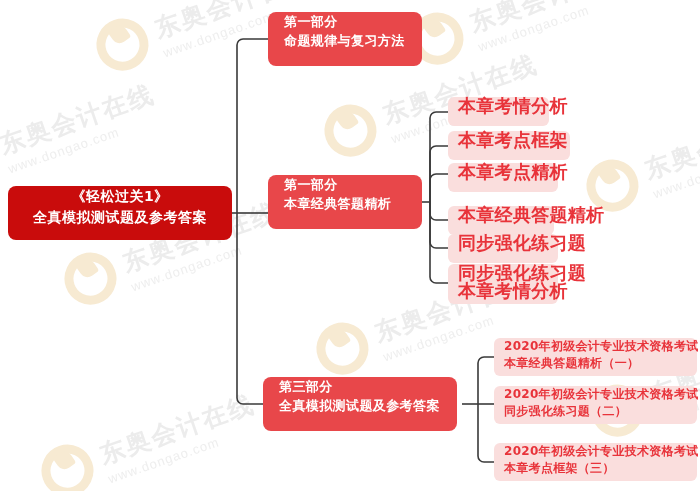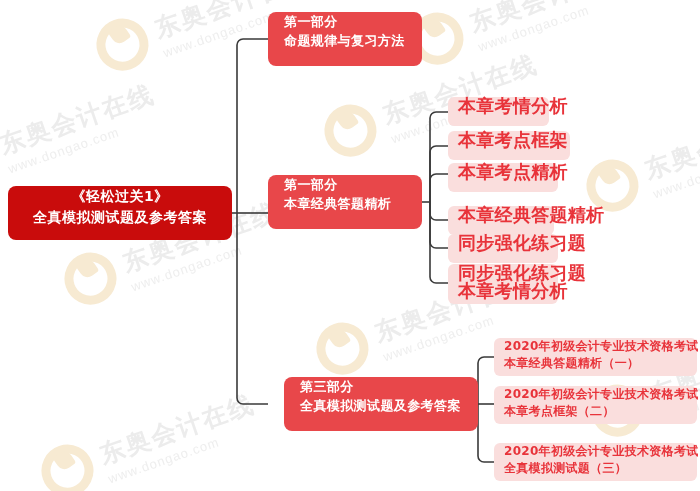--- a/index.html
+++ b/index.html
@@ -245,31 +245,31 @@
     <span class="line">本章经典答题精析</span>
   </div>
   <div class="node node-leaf" style="left:448px; top:234px; width:110px; height:29px;">
     <span class="line">同步强化练习题</span>
   </div>
   <div class="node node-leaf" style="left:448px; top:264px; width:110px; height:40px;">
     <span class="line">同步强化练习题</span>
     <span class="line">本章考情分析</span>
   </div>
 
-  <div class="node node-branch" style="left:284px; top:377px; width:194px; height:54px;">
+  <div class="node node-branch" style="left:263px; top:377px; width:194px; height:54px;">
     <span class="line">第三部分</span>
     <span class="line">全真模拟测试题及参考答案</span>
   </div>
 
   <div class="node node-leaf leaf-wide" style="left:494px; top:338px; width:203px; height:38px;">
     <span class="line">2020年初级会计专业技术资格考试</span>
     <span class="line">本章经典答题精析（一）</span>
   </div>
   <div class="node node-leaf leaf-wide" style="left:494px; top:386px; width:203px; height:38px;">
     <span class="line">2020年初级会计专业技术资格考试</span>
-    <span class="line">本章考点框架（二）</span>
+    <span class="line">同步强化练习题（二）</span>
   </div>
   <div class="node node-leaf leaf-wide" style="left:494px; top:443px; width:203px; height:38px;">
     <span class="line">2020年初级会计专业技术资格考试</span>
-    <span class="line">全真模拟测试题（三）</span>
+    <span class="line">本章考点框架（三）</span>
   </div>
 
 </div>
 
 </body></html>

